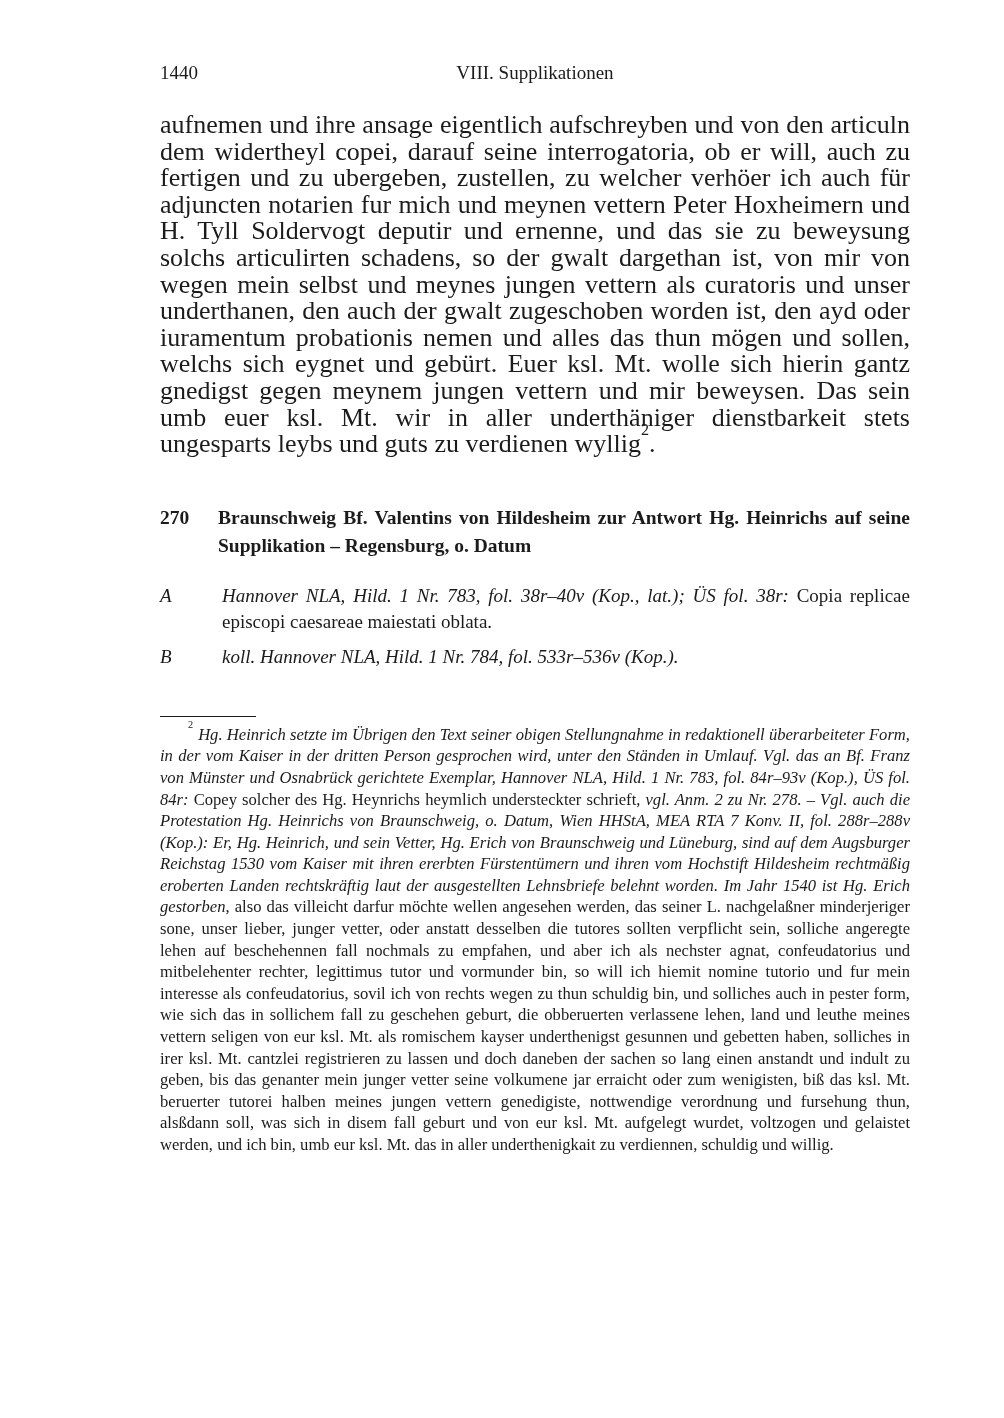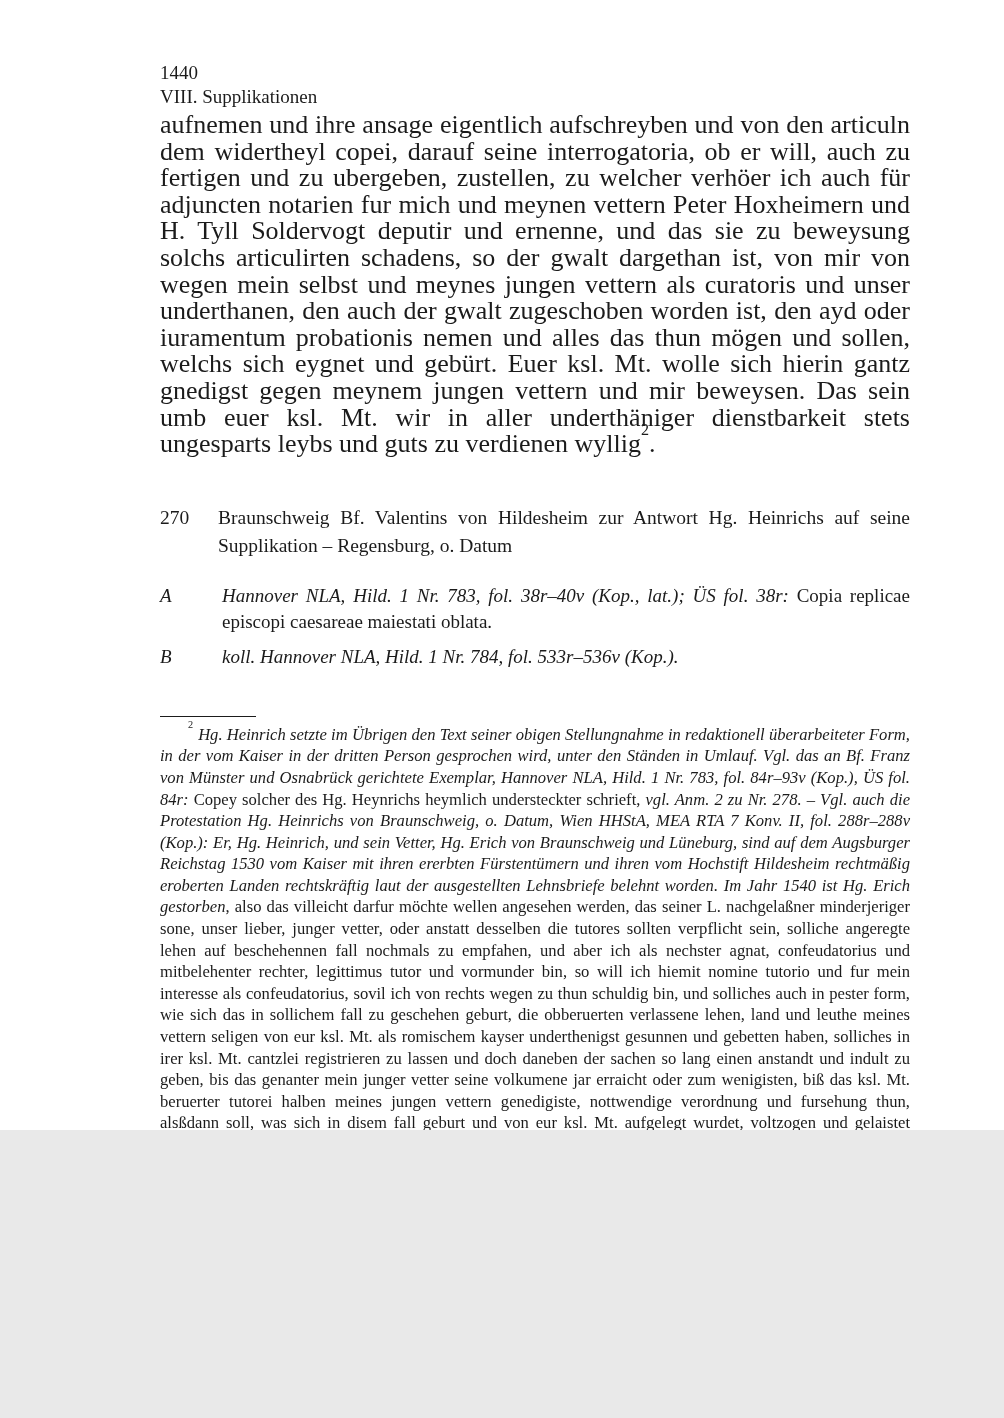--- a/index.html
+++ b/index.html
@@ -3,21 +3,21 @@
 <meta charset="utf-8">
 <style>
   html, body {
     margin: 0;
     padding: 0;
     background: #e9e9e9;
   }
   .page {
     position: relative;
     width: 1004px;
-    height: 1130px;
+    height: 1418px;
     margin: 0 auto;
     background: #ffffff;
     box-sizing: border-box;
     padding: 62px 94px 0 160px;
     font-family: "Liberation Serif", "DejaVu Serif", serif;
     color: #1b1b1b;
     overflow: hidden;
   }
   
   .head-row {
@@ -29,40 +29,40 @@
   .page-number {
     position: absolute;
     left: 0;
     top: 0;
   }
   .running-head {
     position: absolute;
     left: 0;
     right: 0;
     top: 0;
-    margin-top: 24px;
+    text-align: center;
   }
   
   .body-text {
     margin: 0;
     font-size: 26px;
     line-height: 26.6px;
     text-align: justify;
   }
   sup.fn-ref, sup.fn-marker {
     font-size: 0.62em;
     line-height: 0;
     position: relative;
     top: -0.48em;
   }
   
   .entry {
     display: flex;
     margin-top: 46px;
-    font-weight: normal;
+    font-weight: bold;
     font-size: 19.5px;
     line-height: 28.5px;
   }
   .entry-number {
     flex: 0 0 58px;
   }
   .entry-title {
     flex: 1;
     text-align: justify;
   }

